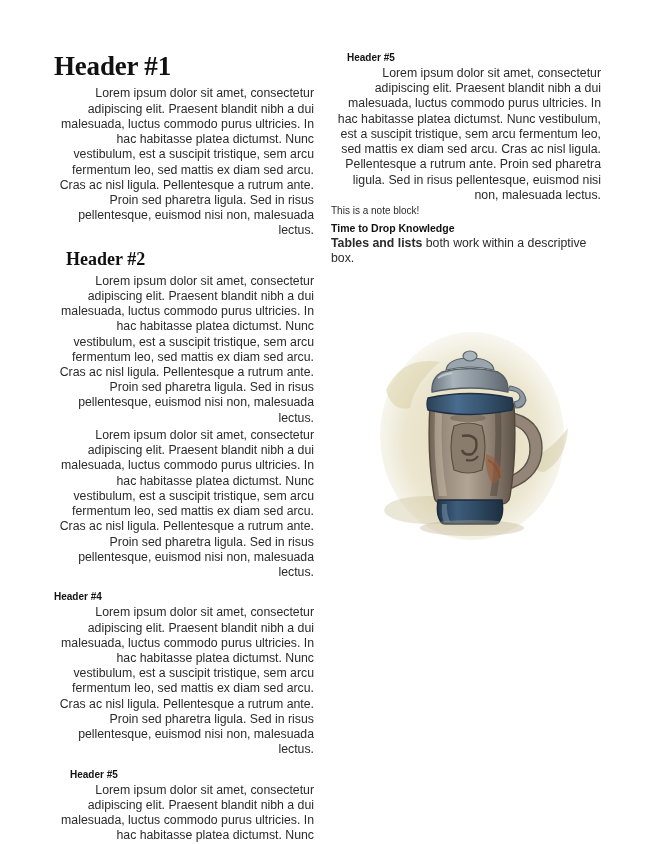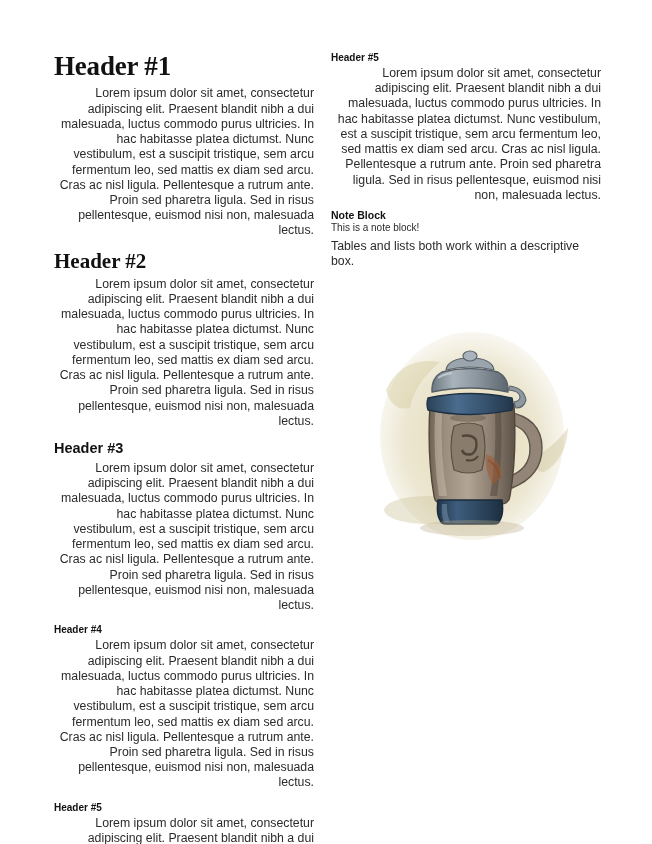--- a/index.html
+++ b/index.html
@@ -41,23 +41,23 @@
     font-weight: bold;
     font-size: 27px;
     line-height: 1.05;
     margin: 0 0 6px 0;
     color: #111;
     letter-spacing: -0.2px;
   }
   h2.h2 {
     font-family: "Liberation Serif", serif;
     font-weight: bold;
-    font-size: 21px;
+    font-size: 18px;
     line-height: 1.05;
-    margin: 11px 0 5px 0;
+    margin: 11px 0 5px 12px;
     color: #111;
   }
   h3.h3 {
     font-family: "Liberation Sans", sans-serif;
     font-weight: bold;
     font-size: 14.5px;
     line-height: 1.1;
     margin: 12px 0 4px 0;
     color: #111;
   }
@@ -67,21 +67,21 @@
     font-size: 10px;
     line-height: 1.1;
     margin: 11px 0 3px 0;
     color: #111;
   }
   h5.h5 {
     font-family: "Liberation Sans", sans-serif;
     font-weight: bold;
     font-size: 10px;
     line-height: 1.1;
-    margin: 11px 0 3px 0;
+    margin: 11px 0 3px 16px;
     color: #111;
   }
   p.body {
     font-size: 12.3px;
     line-height: 1.24;
     margin: 0 0 2px 0;
     color: #2b2b2b;
     text-align: right;
   }
   .col-right h5.h5 {
@@ -107,21 +107,21 @@
     margin: 4px 0 2px 0;
     color: #111;
   }
   .desc-body {
     font-size: 12.3px;
     line-height: 1.24;
     margin: 0 0 3px 0;
     color: #2b2b2b;
   }
   .desc-body b {
-    font-weight: normal;
+    font-weight: bold;
   }
   .art-wrap {
     position: absolute;
     left: 368px;
     top: 288px;
     width: 214px;
     height: 248px;
   }
   .art-svg {
     display: block;
@@ -140,21 +140,20 @@
       <h1 class="h1">Header #1</h1>
       <p class="body">Lorem ipsum dolor sit amet, consectetur adipiscing elit. Praesent blandit nibh a dui malesuada, luctus commodo purus ultricies. In hac habitasse platea dictumst. Nunc vestibulum, est a suscipit tristique, sem arcu fermentum leo, sed mattis ex diam sed arcu. Cras ac nisl ligula. Pellentesque a rutrum ante. Proin sed pharetra ligula. Sed in risus pellentesque, euismod nisi non, malesuada lectus.</p>
     </section>
 
     <section>
       <h2 class="h2">Header #2</h2>
       <p class="body">Lorem ipsum dolor sit amet, consectetur adipiscing elit. Praesent blandit nibh a dui malesuada, luctus commodo purus ultricies. In hac habitasse platea dictumst. Nunc vestibulum, est a suscipit tristique, sem arcu fermentum leo, sed mattis ex diam sed arcu. Cras ac nisl ligula. Pellentesque a rutrum ante. Proin sed pharetra ligula. Sed in risus pellentesque, euismod nisi non, malesuada lectus.</p>
     </section>
 
     <section>
-      <h3 class="h3">Header #3</h3>
       <p class="body">Lorem ipsum dolor sit amet, consectetur adipiscing elit. Praesent blandit nibh a dui malesuada, luctus commodo purus ultricies. In hac habitasse platea dictumst. Nunc vestibulum, est a suscipit tristique, sem arcu fermentum leo, sed mattis ex diam sed arcu. Cras ac nisl ligula. Pellentesque a rutrum ante. Proin sed pharetra ligula. Sed in risus pellentesque, euismod nisi non, malesuada lectus.</p>
     </section>
 
     <section>
       <h4 class="h4">Header #4</h4>
       <p class="body">Lorem ipsum dolor sit amet, consectetur adipiscing elit. Praesent blandit nibh a dui malesuada, luctus commodo purus ultricies. In hac habitasse platea dictumst. Nunc vestibulum, est a suscipit tristique, sem arcu fermentum leo, sed mattis ex diam sed arcu. Cras ac nisl ligula. Pellentesque a rutrum ante. Proin sed pharetra ligula. Sed in risus pellentesque, euismod nisi non, malesuada lectus.</p>
     </section>
 
     <section>
       <h5 class="h5">Header #5</h5>
@@ -164,25 +163,25 @@
   </div>
 
   <div class="col col-right">
 
     <section>
       <h5 class="h5">Header #5</h5>
       <p class="body">Lorem ipsum dolor sit amet, consectetur adipiscing elit. Praesent blandit nibh a dui malesuada, luctus commodo purus ultricies. In hac habitasse platea dictumst. Nunc vestibulum, est a suscipit tristique, sem arcu fermentum leo, sed mattis ex diam sed arcu. Cras ac nisl ligula. Pellentesque a rutrum ante. Proin sed pharetra ligula. Sed in risus pellentesque, euismod nisi non, malesuada lectus.</p>
     </section>
 
     <section>
-      <div class="note-title">Note Block</div>
       <div class="note-body">This is a note block!</div>
     </section>
 
     <section>
+      <div class="desc-title">Time to Drop Knowledge</div>
       <div class="desc-body"><b>Tables and lists</b><span> both work within a descriptive box.</span></div>
     </section>
 
   </div>
 
   <div class="art-wrap">
     <svg class="art-svg" viewBox="0 0 214 248" xmlns="http://www.w3.org/2000/svg">
       <defs>
         <radialGradient id="wash" cx="50%" cy="52%" r="62%">
           <stop offset="0%" stop-color="#ded2a6" stop-opacity="0.85"></stop>

